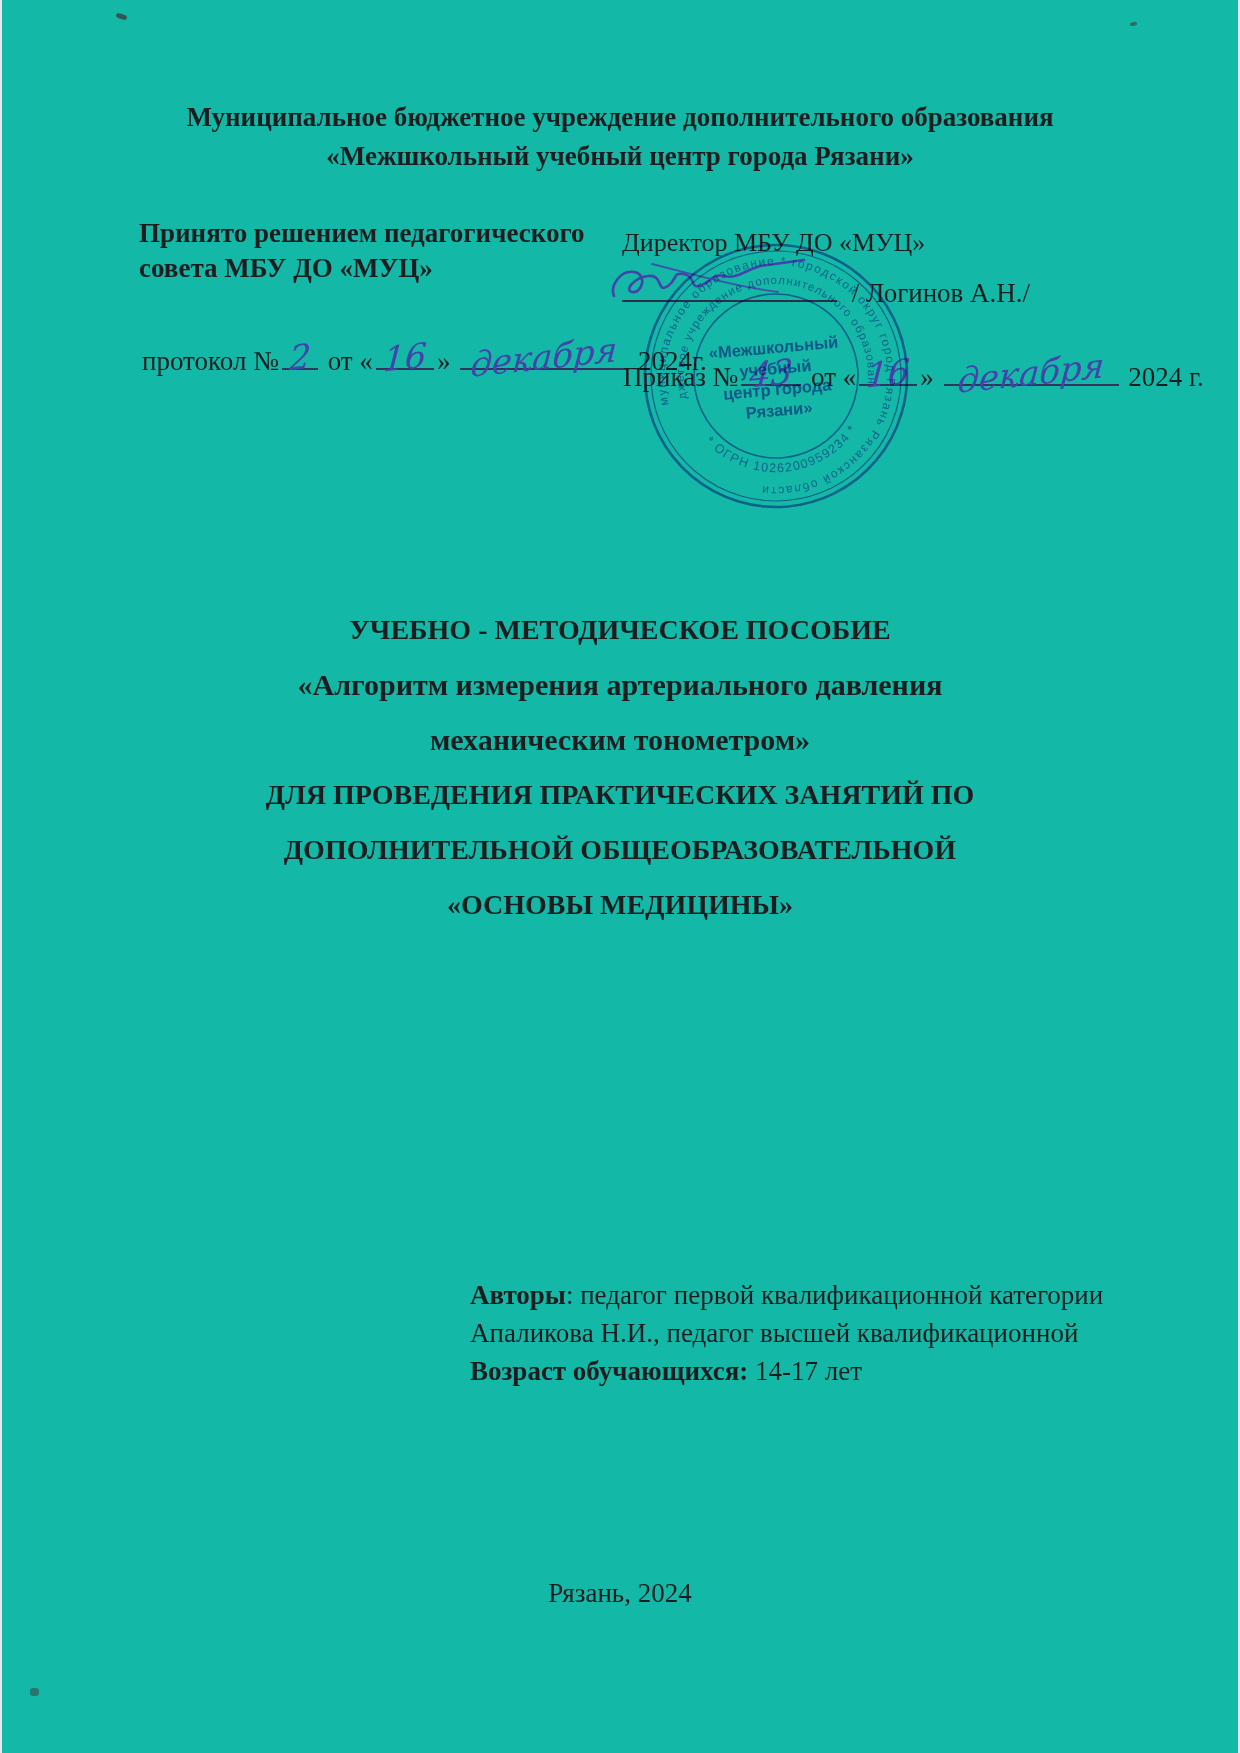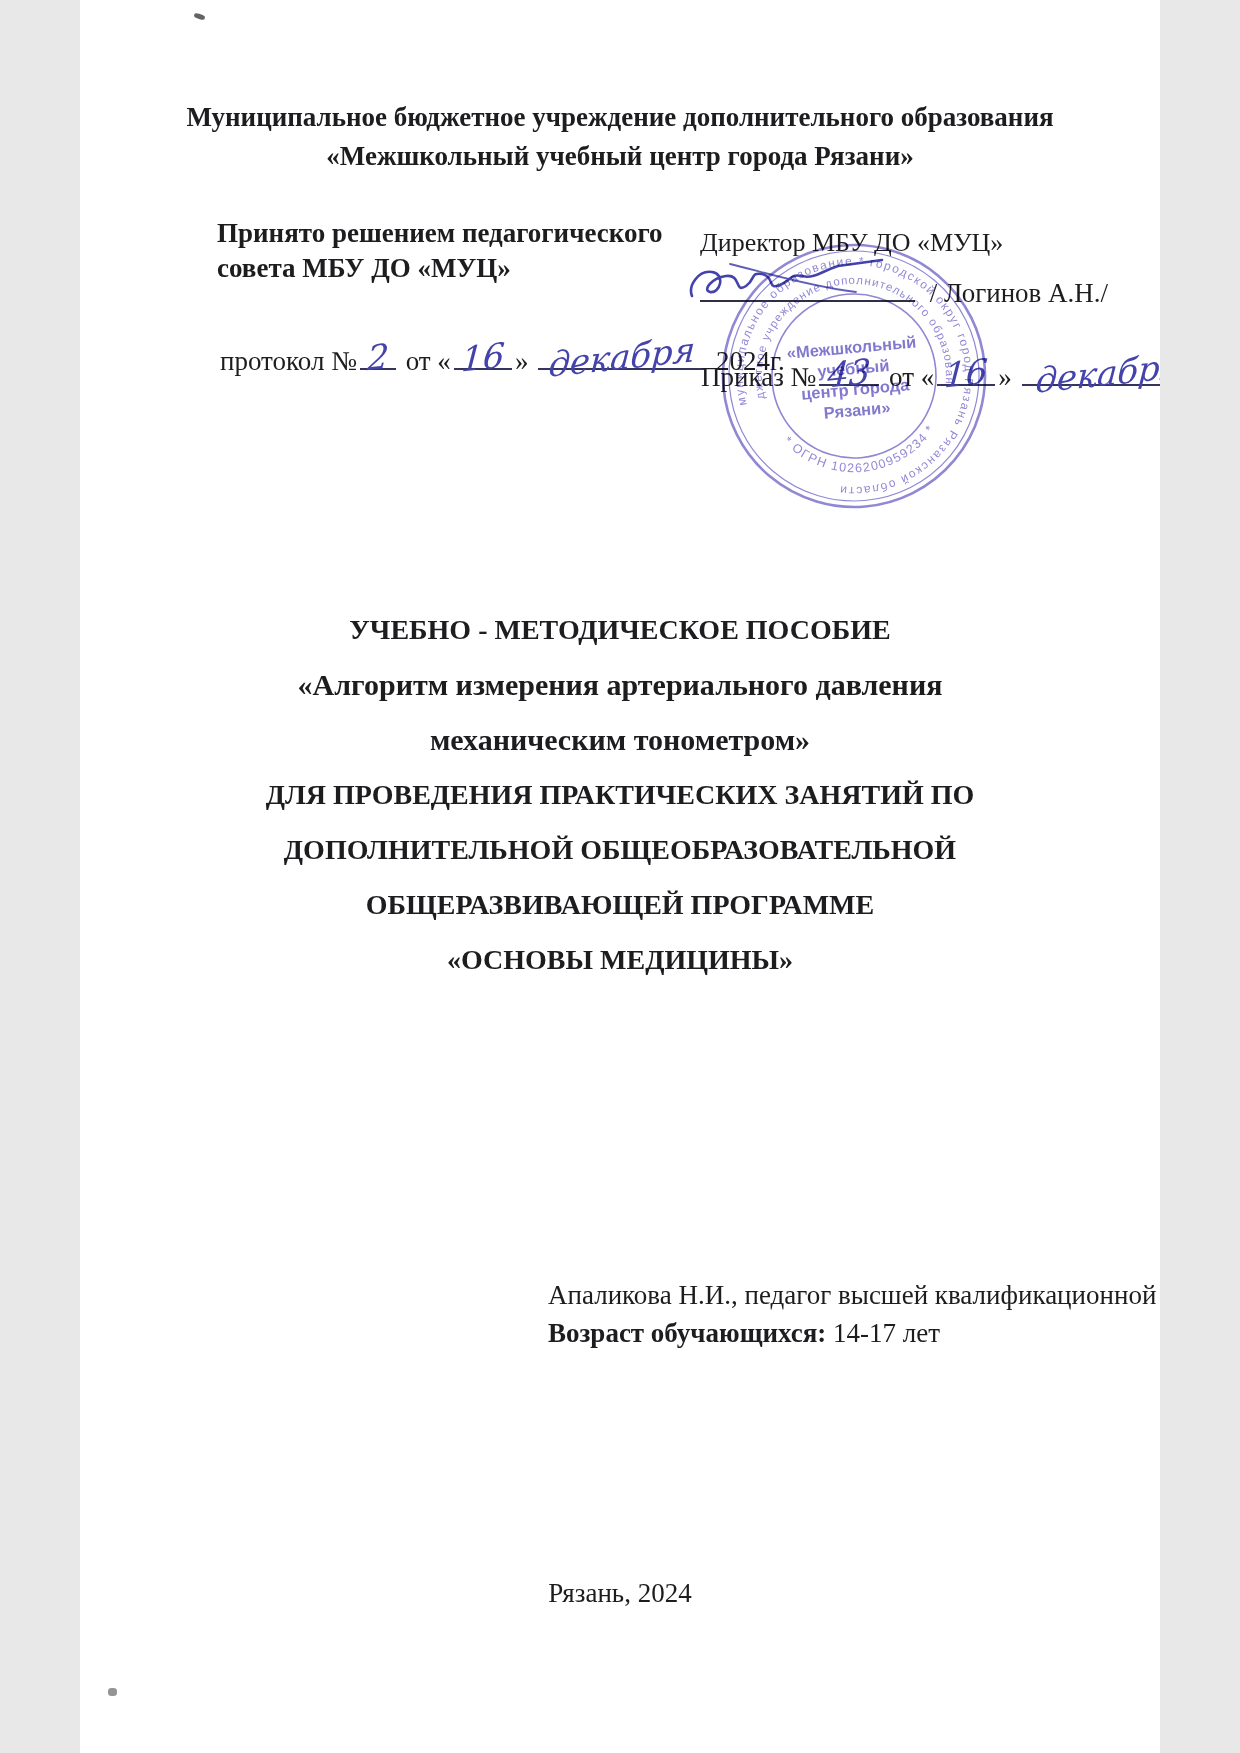--- a/index.html
+++ b/index.html
@@ -1,18 +1,18 @@
 <!DOCTYPE html>
 <html><head>
 <meta charset="utf-8">
 <style>
   html,body{margin:0;padding:0;background:#e8e8e8;}
   .page{
-    position:relative; width:1080px; height:1753px; margin:0 auto;
-    background:#ffffff; overflow:hidden;
+    position:relative; width:1236px; height:1753px; margin:0 auto;
+    background:#14b8a6; overflow:hidden;
     font-family:"Liberation Serif","DejaVu Serif",serif;
     color:#1d1d20;
   }
   
   .doc-header{position:absolute; top:98px; left:0; width:100%; text-align:center;
     font-weight:bold; font-size:27px; line-height:39px;}
   
   .accept-block{position:absolute; left:137px; top:216px; width:490px;
     font-weight:bold; font-size:27px; line-height:35px;}
   .approve-block{position:absolute; left:620px; top:214px; width:520px; font-size:27px;}
@@ -125,25 +125,25 @@
       </g>
     </svg>
   </div>
 
   <div class="main-title">
     <div class="title-line">УЧЕБНО - МЕТОДИЧЕСКОЕ ПОСОБИЕ</div>
     <div class="title-line emph">«Алгоритм измерения артериального давления</div>
     <div class="title-line emph">механическим тонометром»</div>
     <div class="title-line">ДЛЯ ПРОВЕДЕНИЯ ПРАКТИЧЕСКИХ ЗАНЯТИЙ ПО</div>
     <div class="title-line">ДОПОЛНИТЕЛЬНОЙ ОБЩЕОБРАЗОВАТЕЛЬНОЙ</div>
-    <div class="title-line">ОБЩЕРАЗВИВАЮЩЕЙ ПРОГРАММЕ</div>
     <div class="title-line">«ОСНОВЫ МЕДИЦИНЫ»</div>
   </div>
 
   <div class="authors-block">
+    <div class="a-line"><span class="b">Авторы</span><span>: педагог первой квалификационной категории</span></div>
     <div class="a-line">Апаликова Н.И., педагог высшей квалификационной</div>
     <div class="a-line"><span class="b">Возраст обучающихся:</span><span> 14-17 лет</span></div>
   </div>
 
   <div class="doc-footer">Рязань, 2024</div>
 
   <div class="speck s1"></div>
   <div class="speck s2"></div>
   <div class="speck s3"></div>
 </div>

